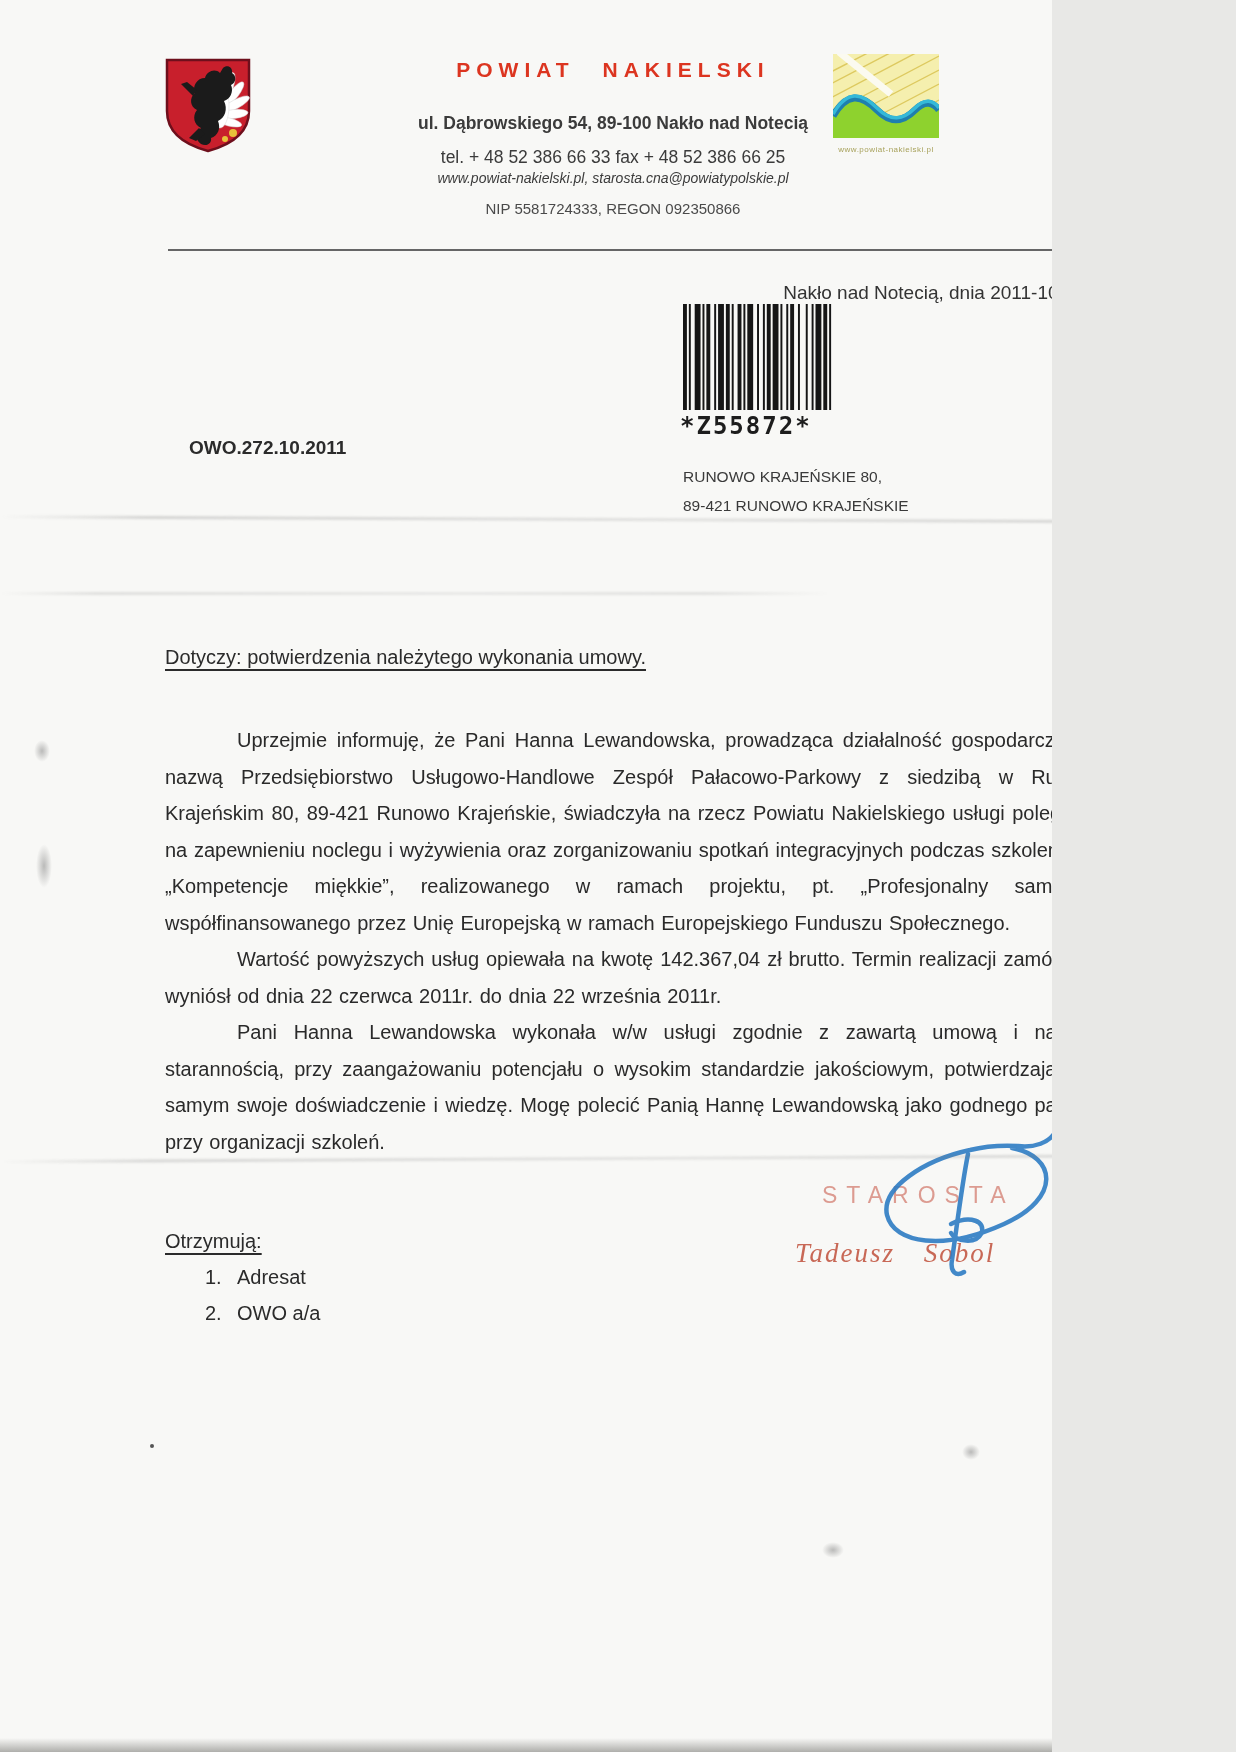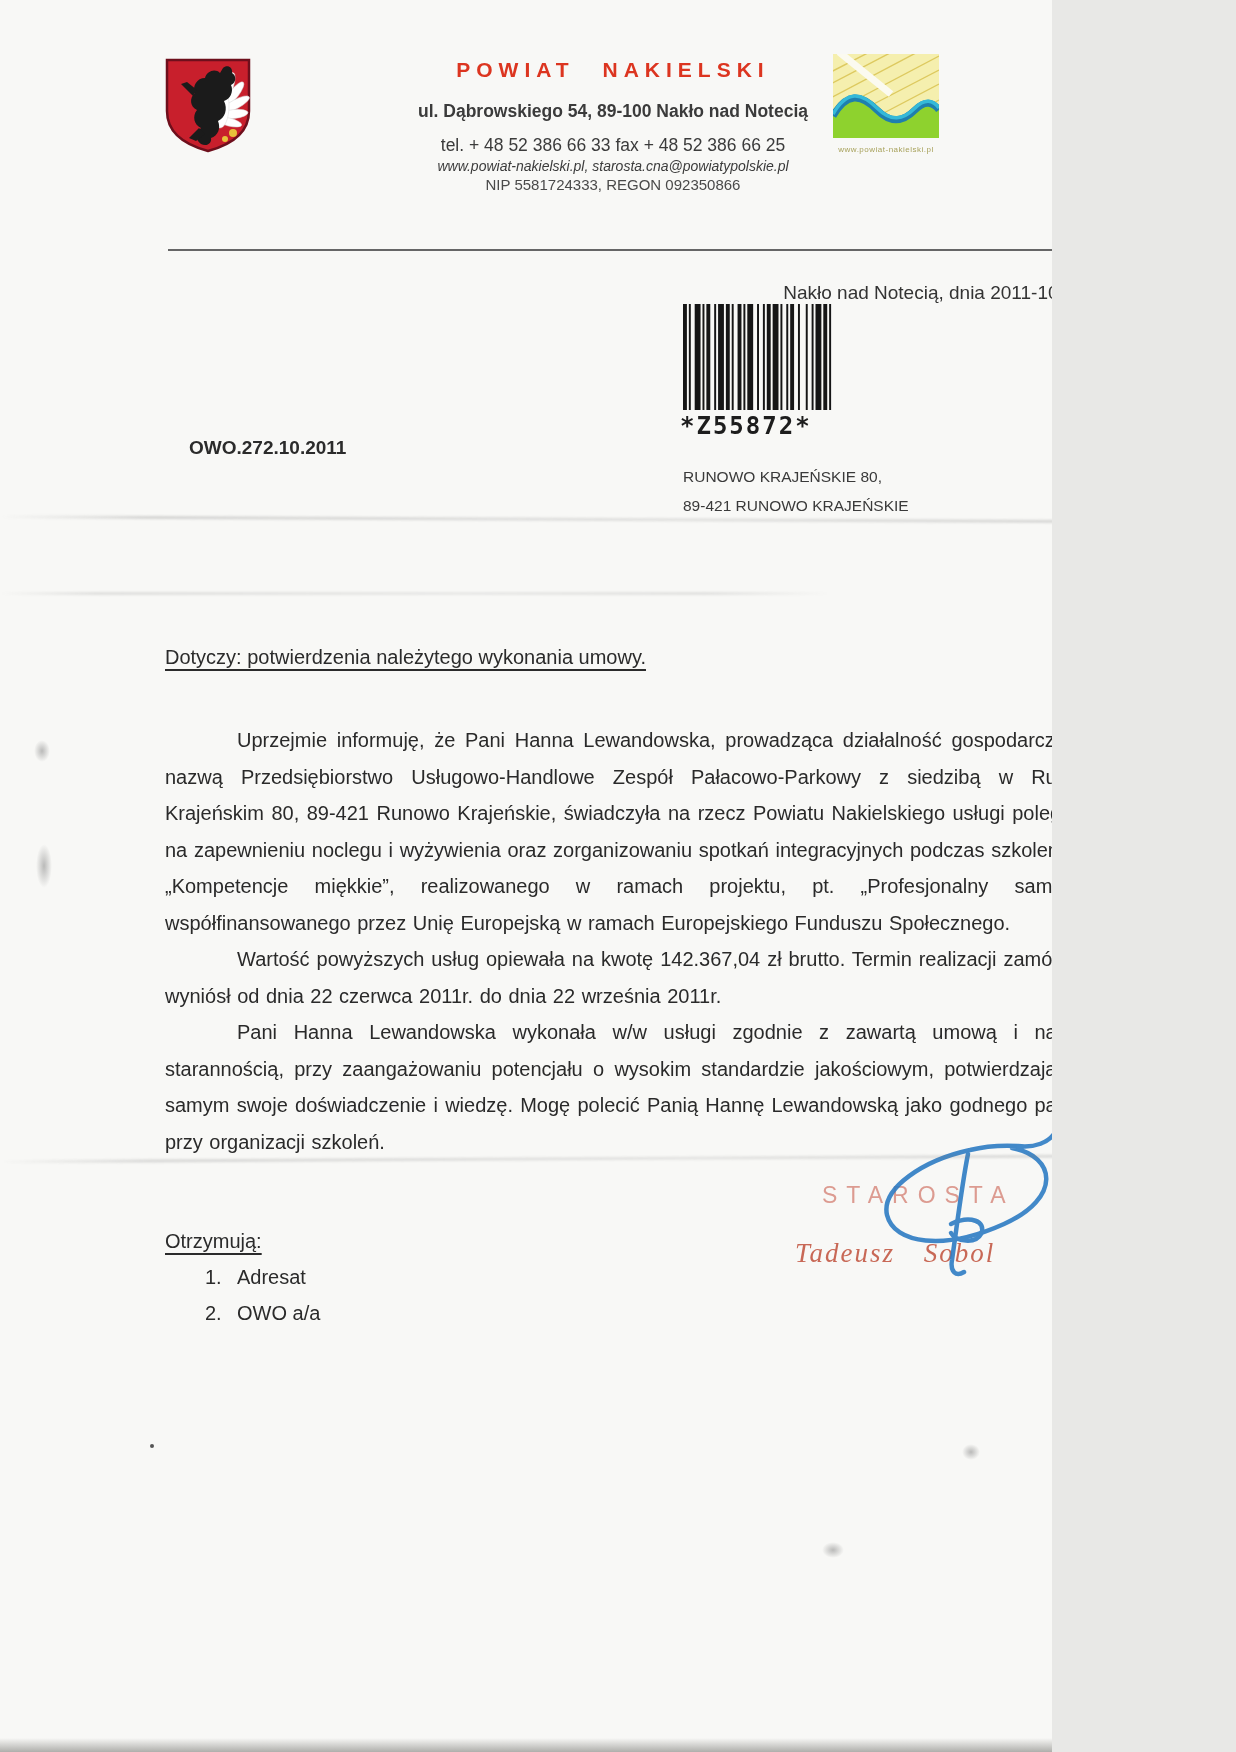--- a/index.html
+++ b/index.html
@@ -3,24 +3,24 @@
 <meta charset="utf-8">
 <style>
   html,body{margin:0;padding:0;background:#e8e8e6;}
   #page{
     position:relative;width:1052px;height:1752px;background:#f8f8f6;
     font-family:"Liberation Sans",sans-serif;color:#2d2d2d;overflow:hidden;
   }
   
   .hdr-center{position:absolute;left:258px;top:58px;width:710px;text-align:center;}
   .hdr-title{font-size:21px;font-weight:bold;letter-spacing:6px;word-spacing:16px;}
-  .hdr-address{margin-top:19px;font-size:17.5px;font-weight:bold;color:#3b3b3b;}
+  .hdr-address{margin-top:31px;font-size:17.5px;font-weight:bold;color:#3b3b3b;}
   .hdr-phone{margin-top:13px;font-size:17.5px;color:#3b3b3b;}
   .hdr-web{margin-top:2px;font-size:14px;font-style:italic;color:#3b3b3b;}
-  .hdr-registry{margin-top:2px;font-size:15px;color:#4a4a4a;}
+  .hdr-registry{margin-top:14px;font-size:15px;color:#4a4a4a;}
   .crest{position:absolute;left:163px;top:56px;width:90px;height:98px;}
   .logo{position:absolute;left:833px;top:54px;width:106px;text-align:center;}
   .logo-caption{font-size:8px;color:#a8a25c;margin-top:3px;letter-spacing:.5px;}
   
   .rule{position:absolute;left:168px;top:249px;width:893px;height:2px;background:#4c4c4c;opacity:.85;}
   .place-date{position:absolute;left:684px;top:282px;width:402px;text-align:right;font-size:19px;color:#333;}
   .barcode{position:absolute;left:683px;top:304px;width:152px;height:106px;}
   .barcode-label{position:absolute;left:680px;top:412px;font-family:"DejaVu Sans Mono",monospace;
     font-weight:bold;font-size:24px;letter-spacing:2px;color:#1d1d1d;}
   .ref-number{position:absolute;left:189px;top:437px;font-size:19px;font-weight:bold;color:#2b2b2b;}

